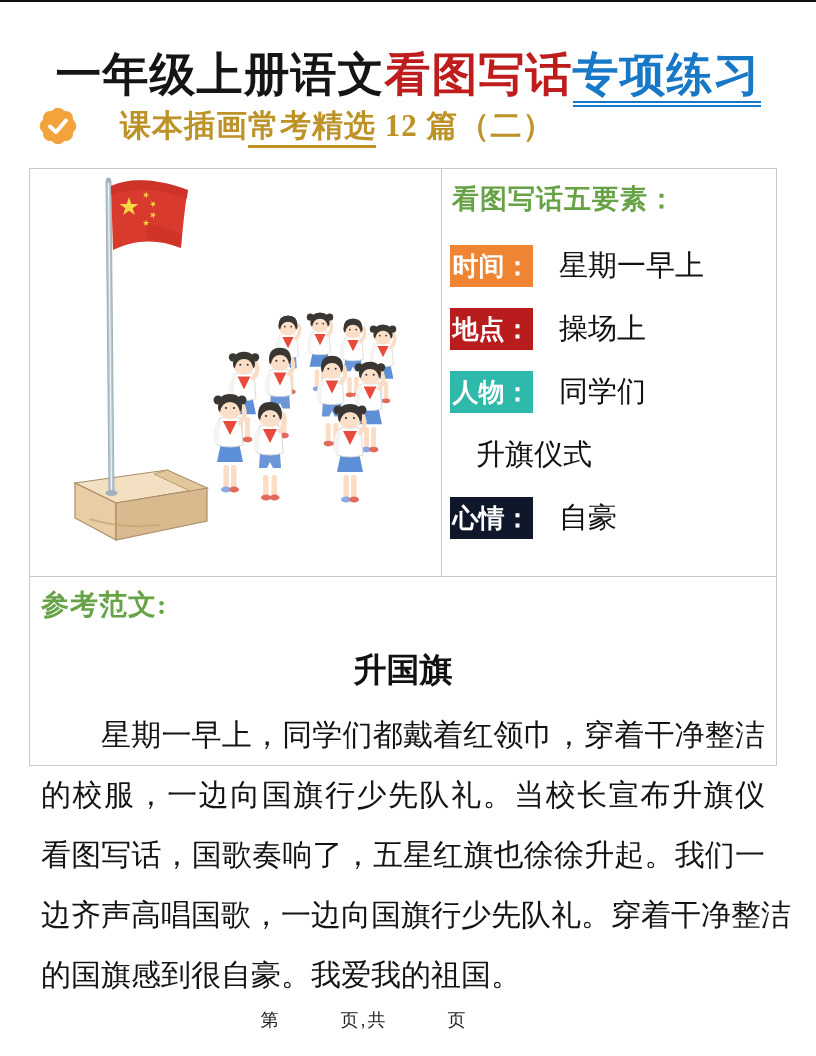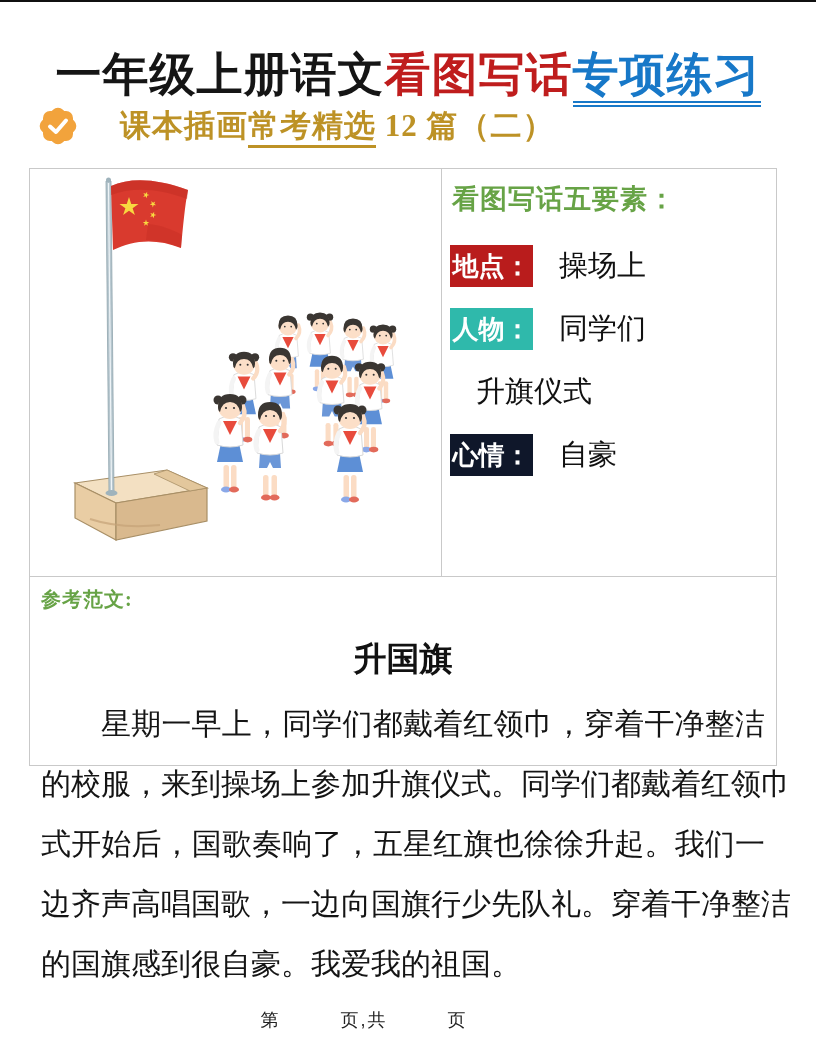--- a/index.html
+++ b/index.html
@@ -50,21 +50,21 @@
   .badge {
     width:83px; height:42px; color:#ffffff; font-size:26px; font-weight:bold;
     display:flex; align-items:center; justify-content:center; letter-spacing:0;
     flex:0 0 auto;
   }
   .elem-value { margin-left:26px; font-size:29px; color:#111; white-space:nowrap; }
 
   
   .essay { position:absolute; left:0; top:408px; width:746px; padding:0 11px; }
   .essay-label {
-    margin-top:9px; font-size:20px; font-weight:bold;
+    margin-top:9px; font-size:28px; font-weight:bold;
     color:var(--section_green,#67a346); letter-spacing:1px;
   }
   .essay-title { margin-top:24px; text-align:center; font-size:33px; font-weight:bold; color:#111; }
   .essay-body { margin-top:12px; }
   .essay-line {
     font-size:30px; line-height:60px; color:#141414; white-space:nowrap;
     text-align:justify; text-align-last:justify;
   }
   .essay-line.first { text-indent:2em; }
   .essay-line.last  { text-align:left; text-align-last:left; }
@@ -176,20 +176,24 @@
     </svg>
   </div>
 
   <div class="v-divider"></div>
   <div class="h-divider"></div>
 
   <div class="panel">
     <div class="panel-header">看图写话五要素：</div>
     <div class="elem-rows">
       <div class="elem-row">
+        <div class="badge" style="background: rgb(239, 132, 50);">时间：</div>
+        <div class="elem-value">星期一早上</div>
+      </div>
+      <div class="elem-row">
         <div class="badge" style="background: #b91c1c;">地点：</div>
         <div class="elem-value">操场上</div>
       </div>
       <div class="elem-row">
         <div class="badge" style="background: rgb(47, 185, 171);">人物：</div>
         <div class="elem-value">同学们</div>
       </div>
       <div class="elem-row">
         <div class="elem-value">升旗仪式</div>
       </div>
@@ -198,21 +202,21 @@
         <div class="elem-value">自豪</div>
       </div>
     </div>
   </div>
 
   <div class="essay">
     <div class="essay-label">参考范文:</div>
     <div class="essay-title">升国旗</div>
     <div class="essay-body">
       <div class="essay-line first">星期一早上，同学们都戴着红领巾，穿着干净整洁</div>
-      <div class="essay-line">的校服，来到操场上参加升旗仪式。同学们都戴着红领巾</div>
-      <div class="essay-line">式开始后，国歌奏响了，五星红旗也徐徐升起。我们一</div>
+      <div class="essay-line">的校服，一边向国旗行少先队礼。当校长宣布升旗仪</div>
+      <div class="essay-line">看图写话，国歌奏响了，五星红旗也徐徐升起。我们一</div>
       <div class="essay-line">边齐声高唱国歌，一边向国旗行少先队礼。穿着干净整洁</div>
       <div class="essay-line last">的国旗感到很自豪。我爱我的祖国。</div>
     </div>
   </div>
 </div>
 
 <div class="page-footer">第　　　页,共　　　页</div>
 
 </body></html>

